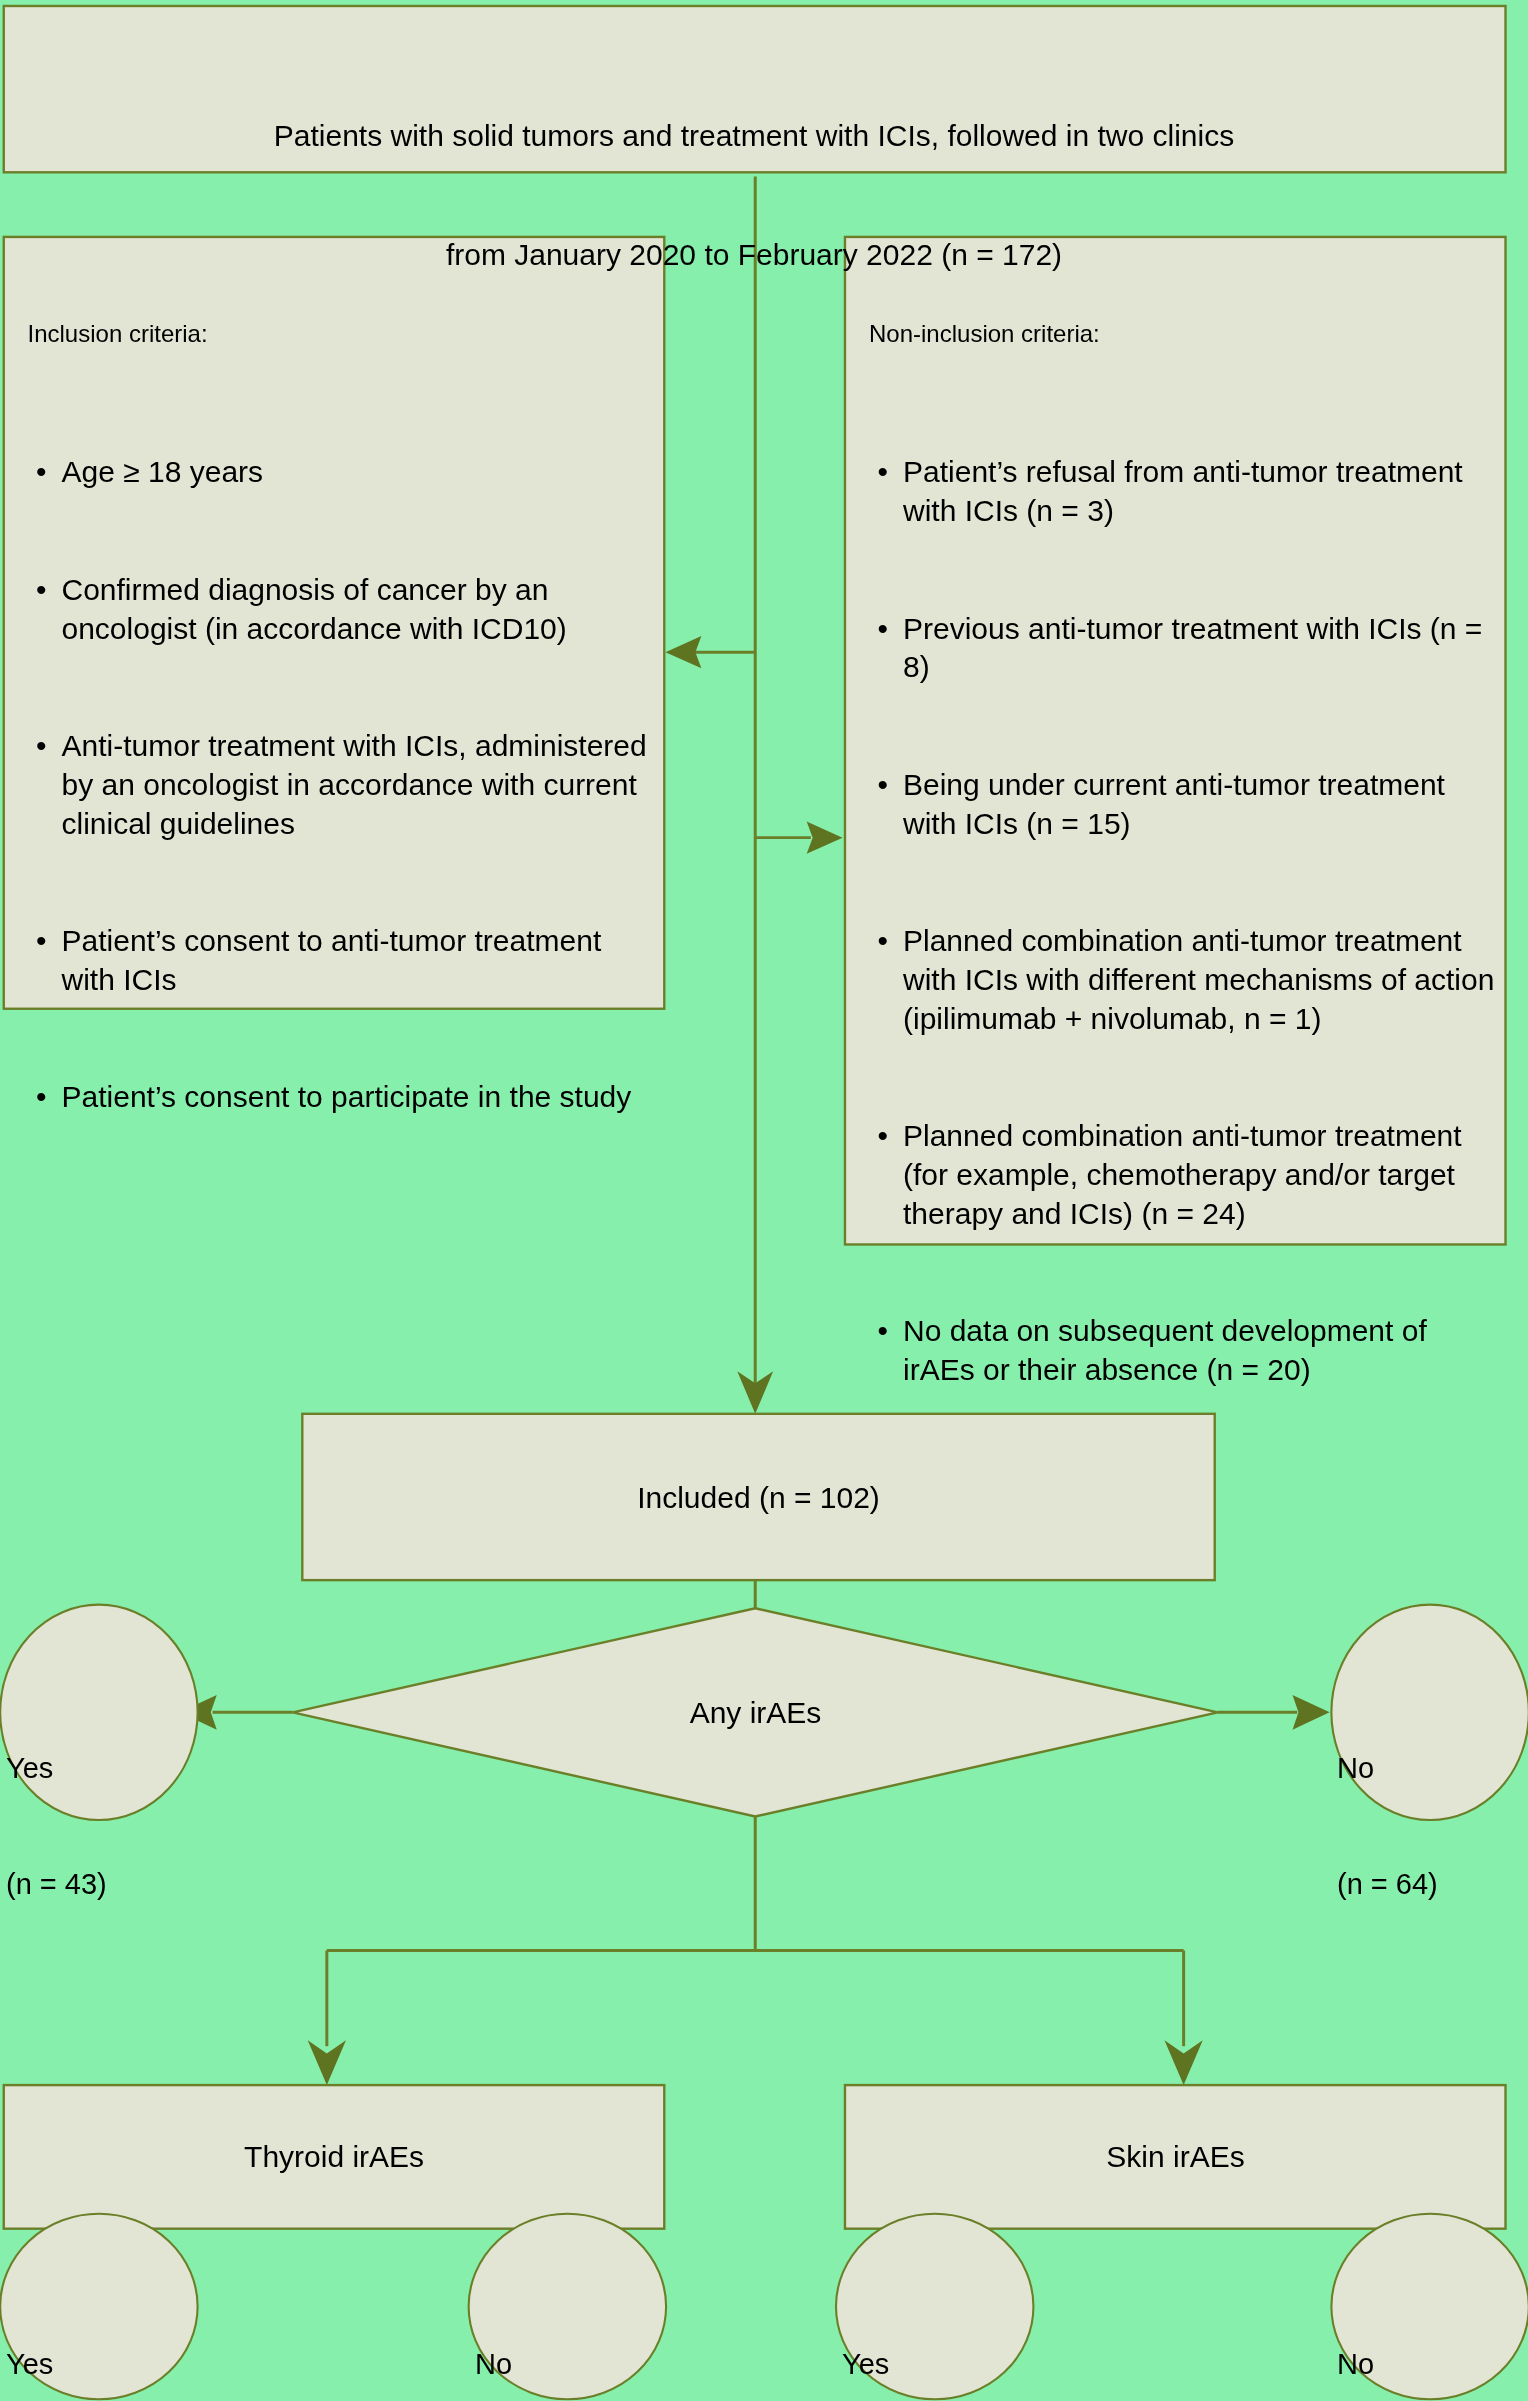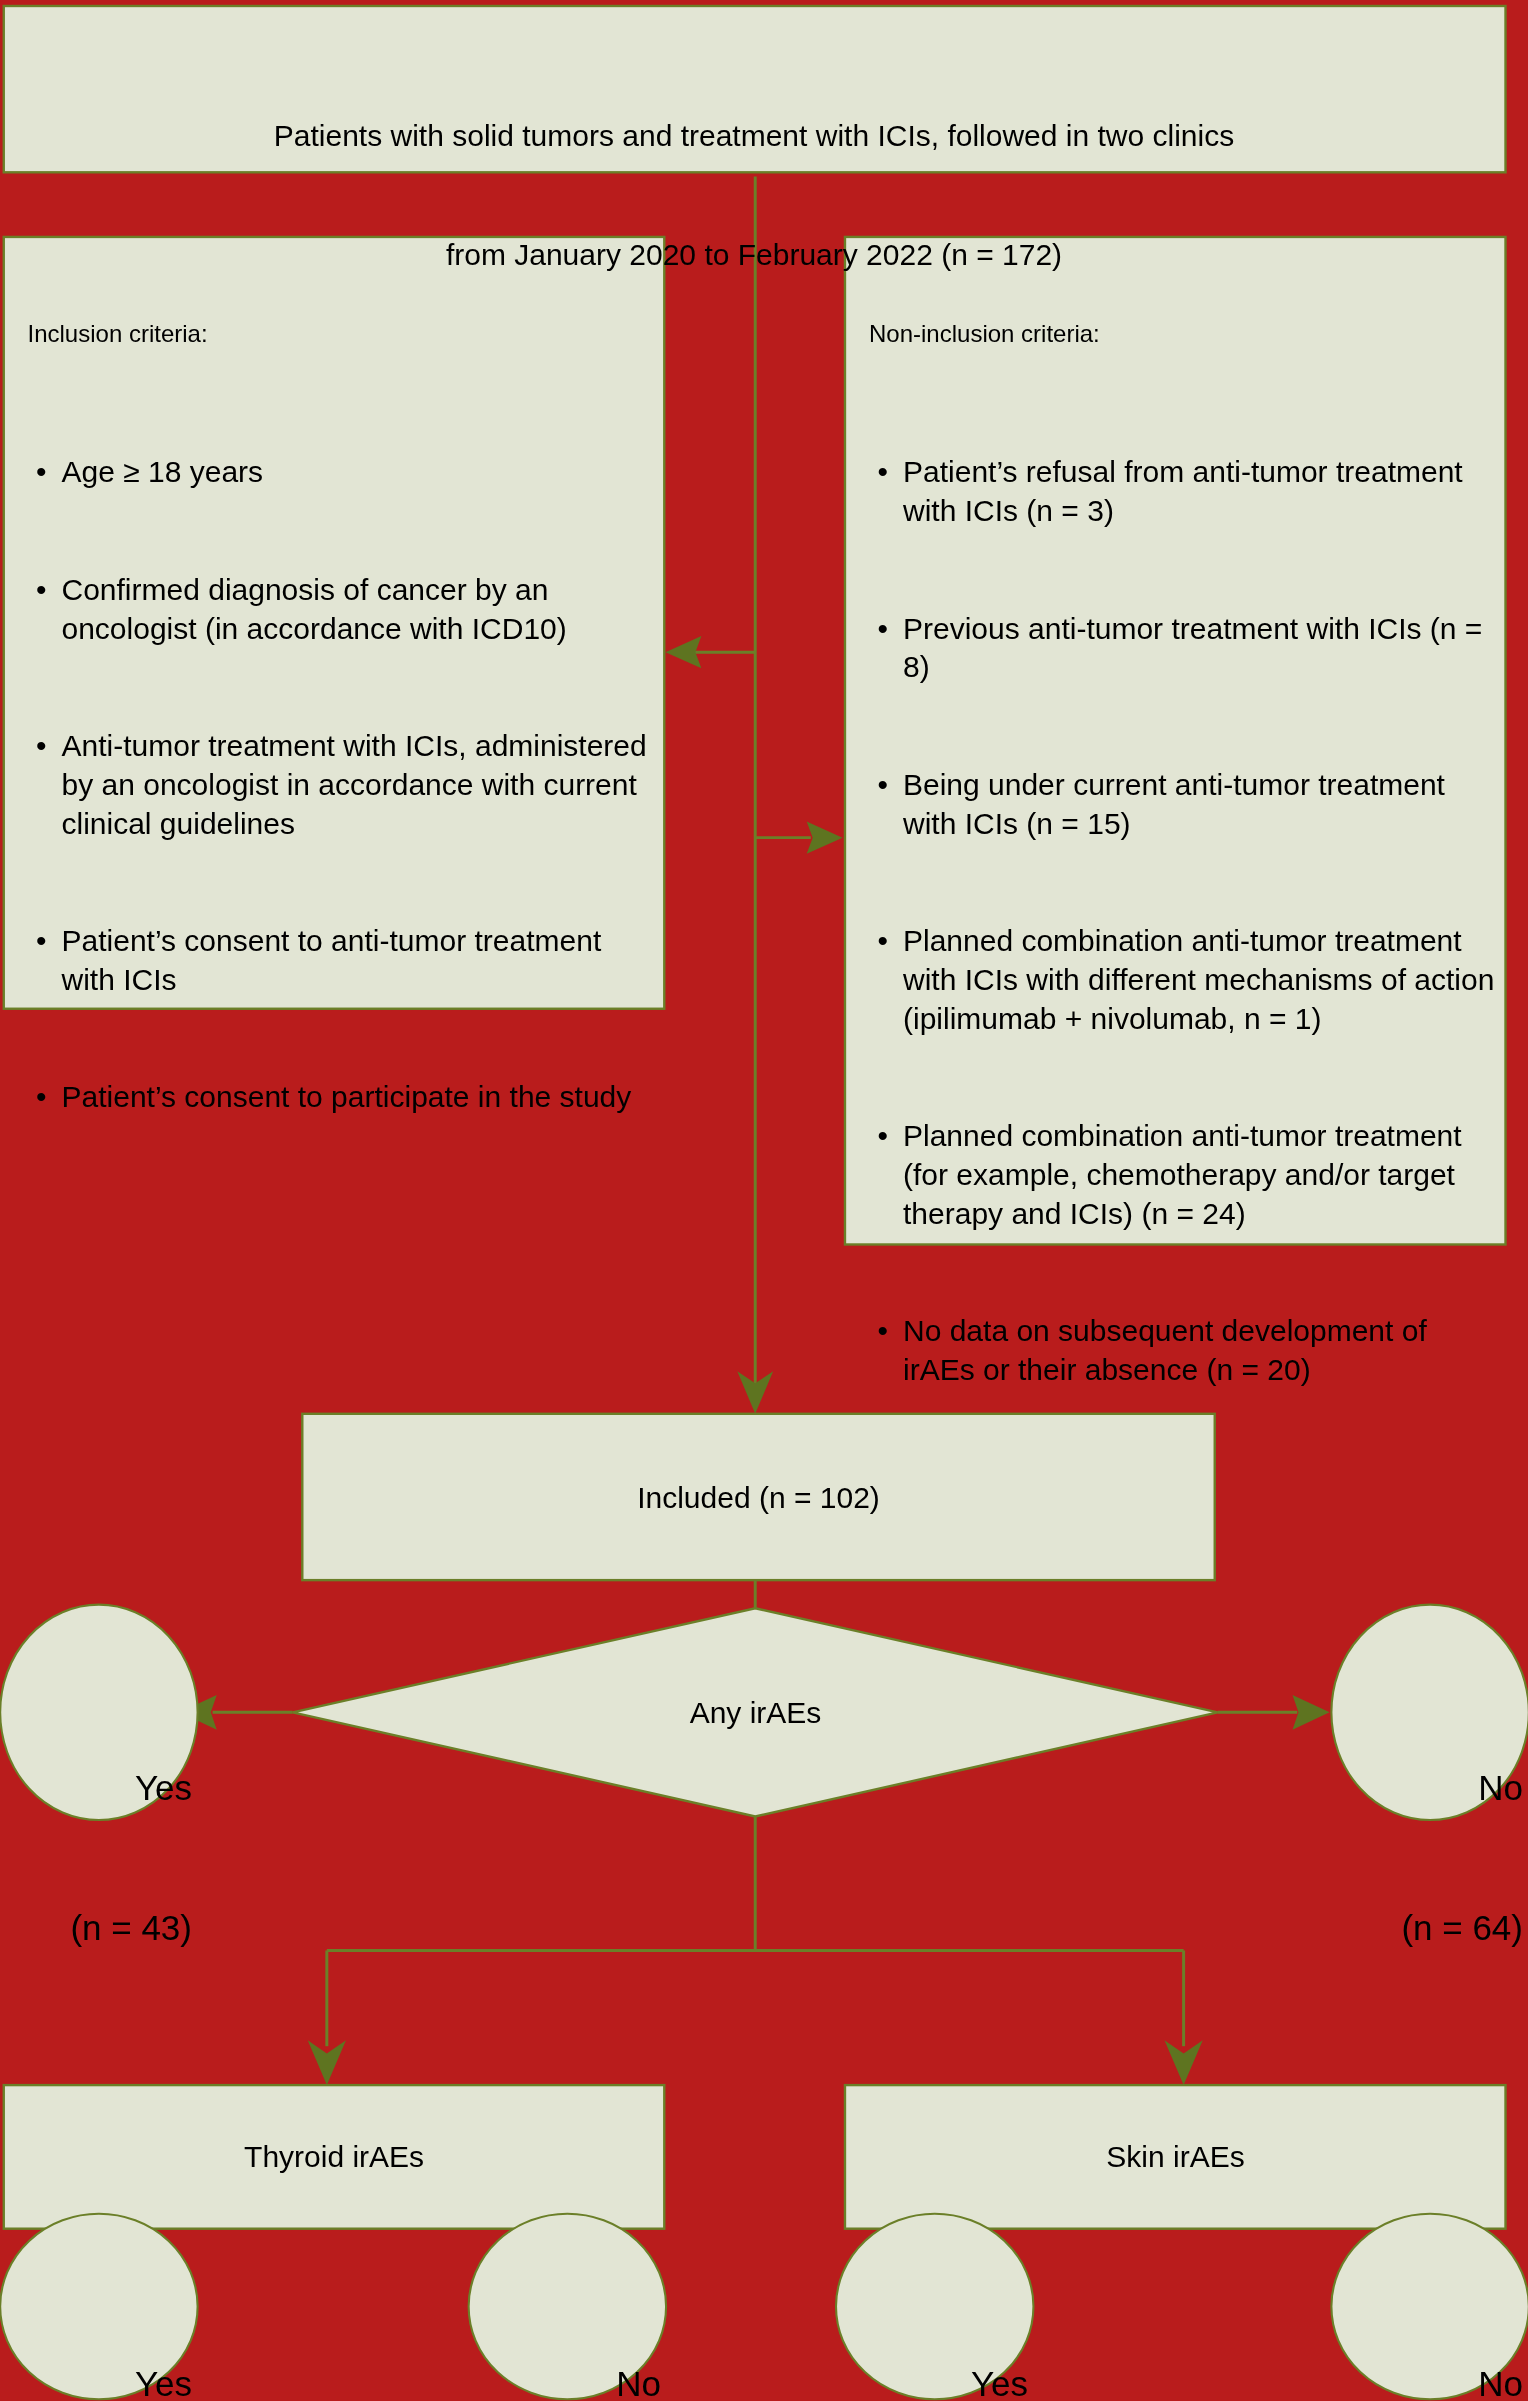--- a/index.html
+++ b/index.html
@@ -7,21 +7,21 @@
     padding: 0;
     background: #ffffff;
   }
   body {
     font-family: "Liberation Sans", sans-serif;
   }
   #flow-root {
     position: relative;
     width: 1529px;
     height: 2401px;
-    background: #b91c1c;
+    background: #86efac;
     overflow: hidden;
   }
   svg.flow-svg {
     position: absolute;
     inset: 0;
     width: 1529px;
     height: 2401px;
     display: block;
   }
   .node-shape {
@@ -78,22 +78,22 @@
     left: 8.4px;
     top: 0;
     font-size: 30px;
     line-height: 1.295;
   }
   .centered-label {
     text-align: center;
     font-size: 30px;
   }
   .circle-label {
-    text-align: right;
-    font-size: 35px;
+    text-align: left;
+    font-size: 29px;
     line-height: 1.34;
   }
 </style>
 </head>
 <body>
 
 <div id="flow-root">
 
   <svg class="flow-svg" viewBox="0 0 2555 4013">
 

